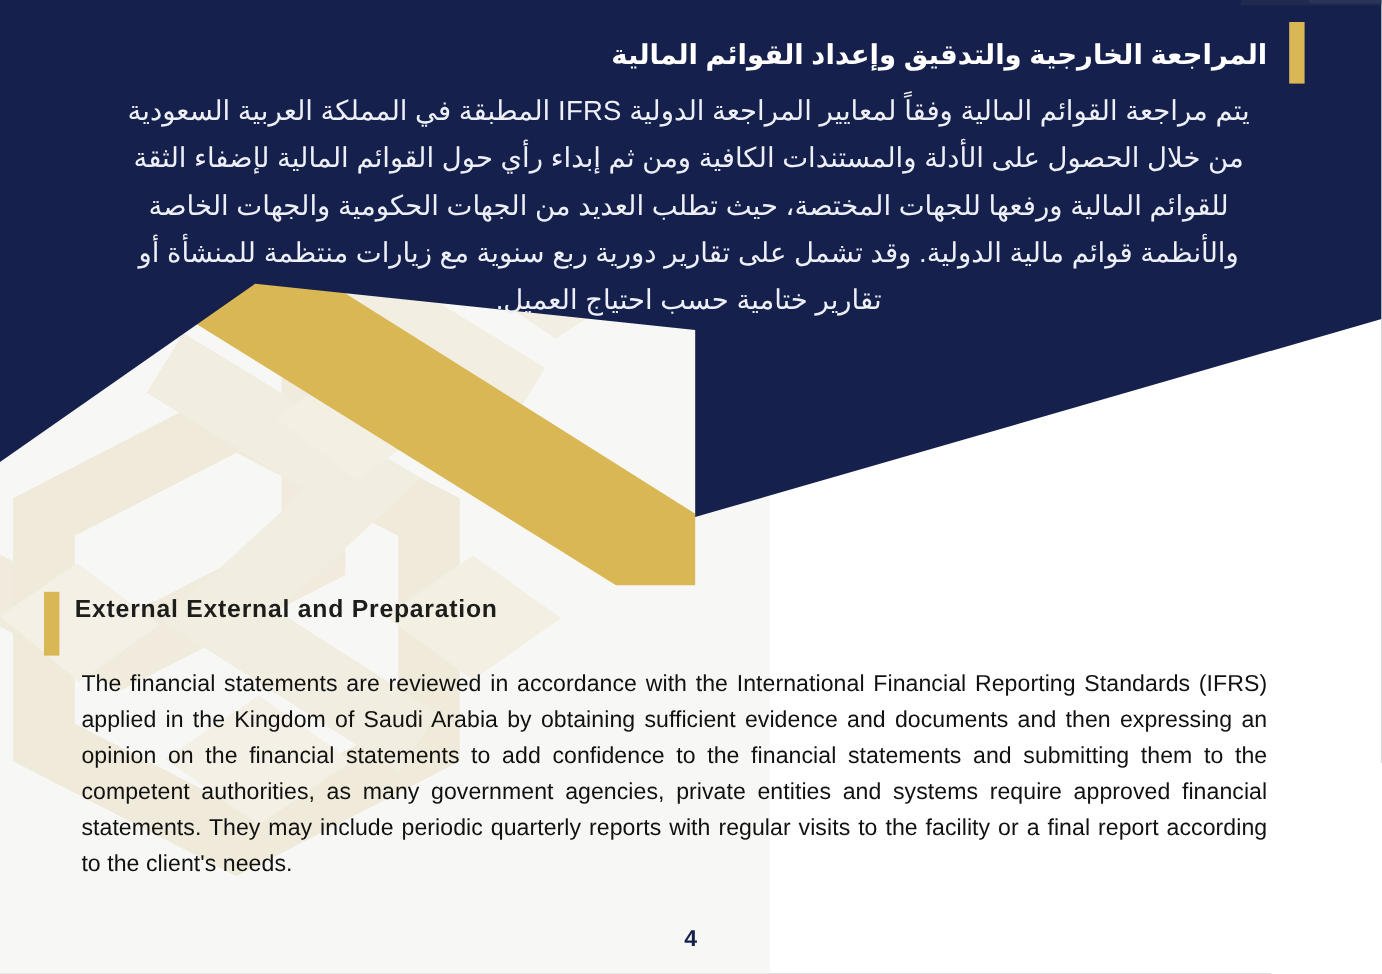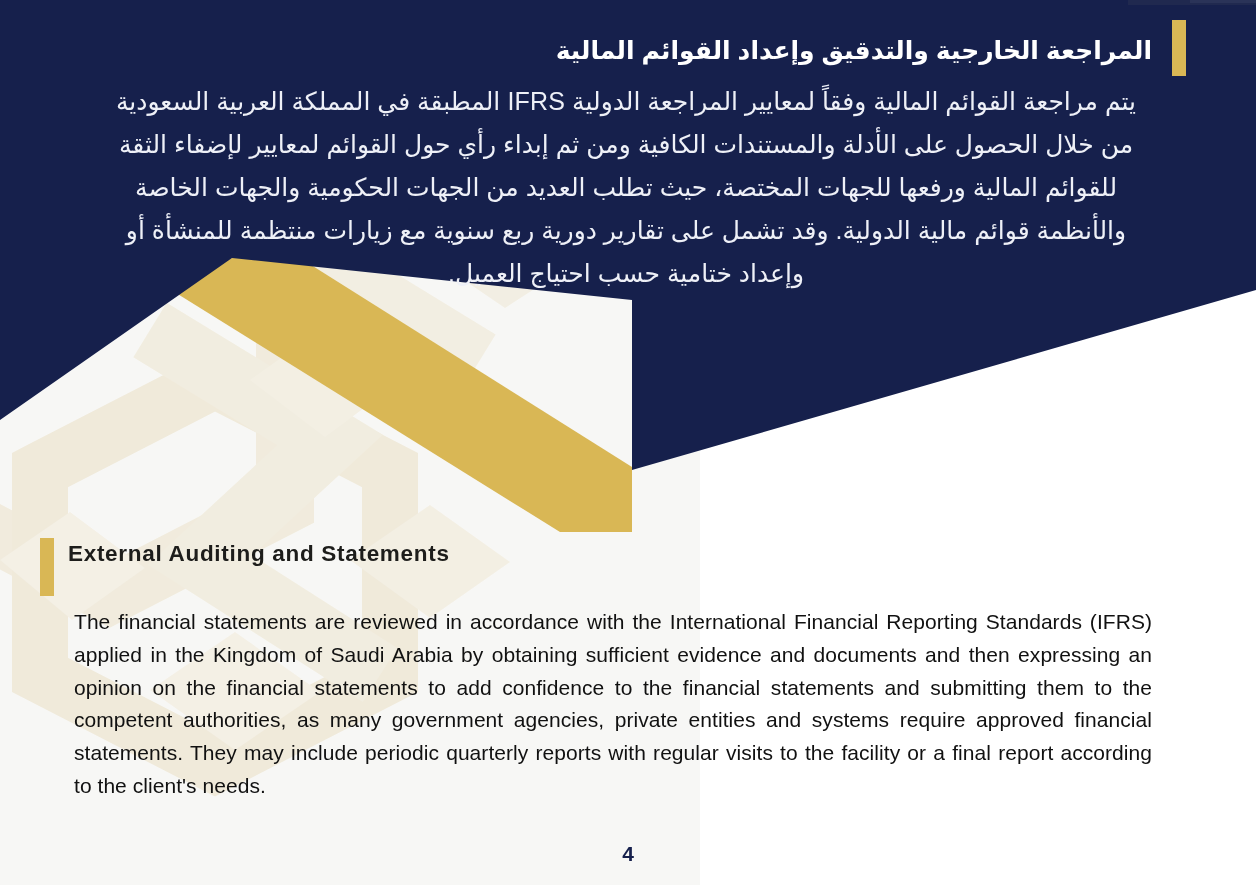--- a/index.html
+++ b/index.html
@@ -186,33 +186,33 @@
 
   <div class="header-region">
 
     <div class="title-row">
       <div class="title-ar">المراجعة الخارجية والتدقيق وإعداد القوائم المالية</div>
       <div class="gold-bar-title"></div>
     </div>
 
     <div class="body-ar">
       <div>يتم مراجعة القوائم المالية وفقاً لمعايير المراجعة الدولية IFRS المطبقة في المملكة العربية السعودية</div>
-      <div>من خلال الحصول على الأدلة والمستندات الكافية ومن ثم إبداء رأي حول القوائم لمعايير لإضفاء الثقة</div>
+      <div>من خلال الحصول على الأدلة والمستندات الكافية ومن ثم إبداء رأي حول القوائم المالية لإضفاء الثقة</div>
       <div>للقوائم المالية ورفعها للجهات المختصة، حيث تطلب العديد من الجهات الحكومية والجهات الخاصة</div>
       <div>والأنظمة قوائم مالية الدولية. وقد تشمل على تقارير دورية ربع سنوية مع زيارات منتظمة للمنشأة أو</div>
-      <div>وإعداد ختامية حسب احتياج العميل.</div>
+      <div>تقارير ختامية حسب احتياج العميل.</div>
     </div>
 
   </div>
 
   <div class="en-block">
     <div class="en-head-row">
       <div class="gold-bar-en"></div>
       <div class="en-heading">
-        <div>External Auditing and Statements</div>
+        <div>External External and Preparation</div>
       </div>
     </div>
 
     <div class="en-body">The financial statements are reviewed in accordance with the International Financial Reporting Standards (IFRS) applied in the Kingdom of Saudi Arabia by obtaining sufficient evidence and documents and then expressing an opinion on the financial statements to add confidence to the financial statements and submitting them to the competent authorities, as many government agencies, private entities and systems require approved financial statements. They may include periodic quarterly reports with regular visits to the facility or a final report according to the client's needs.</div>
   </div>
 
   <div class="page-number">4</div>
 
 </div>
 

